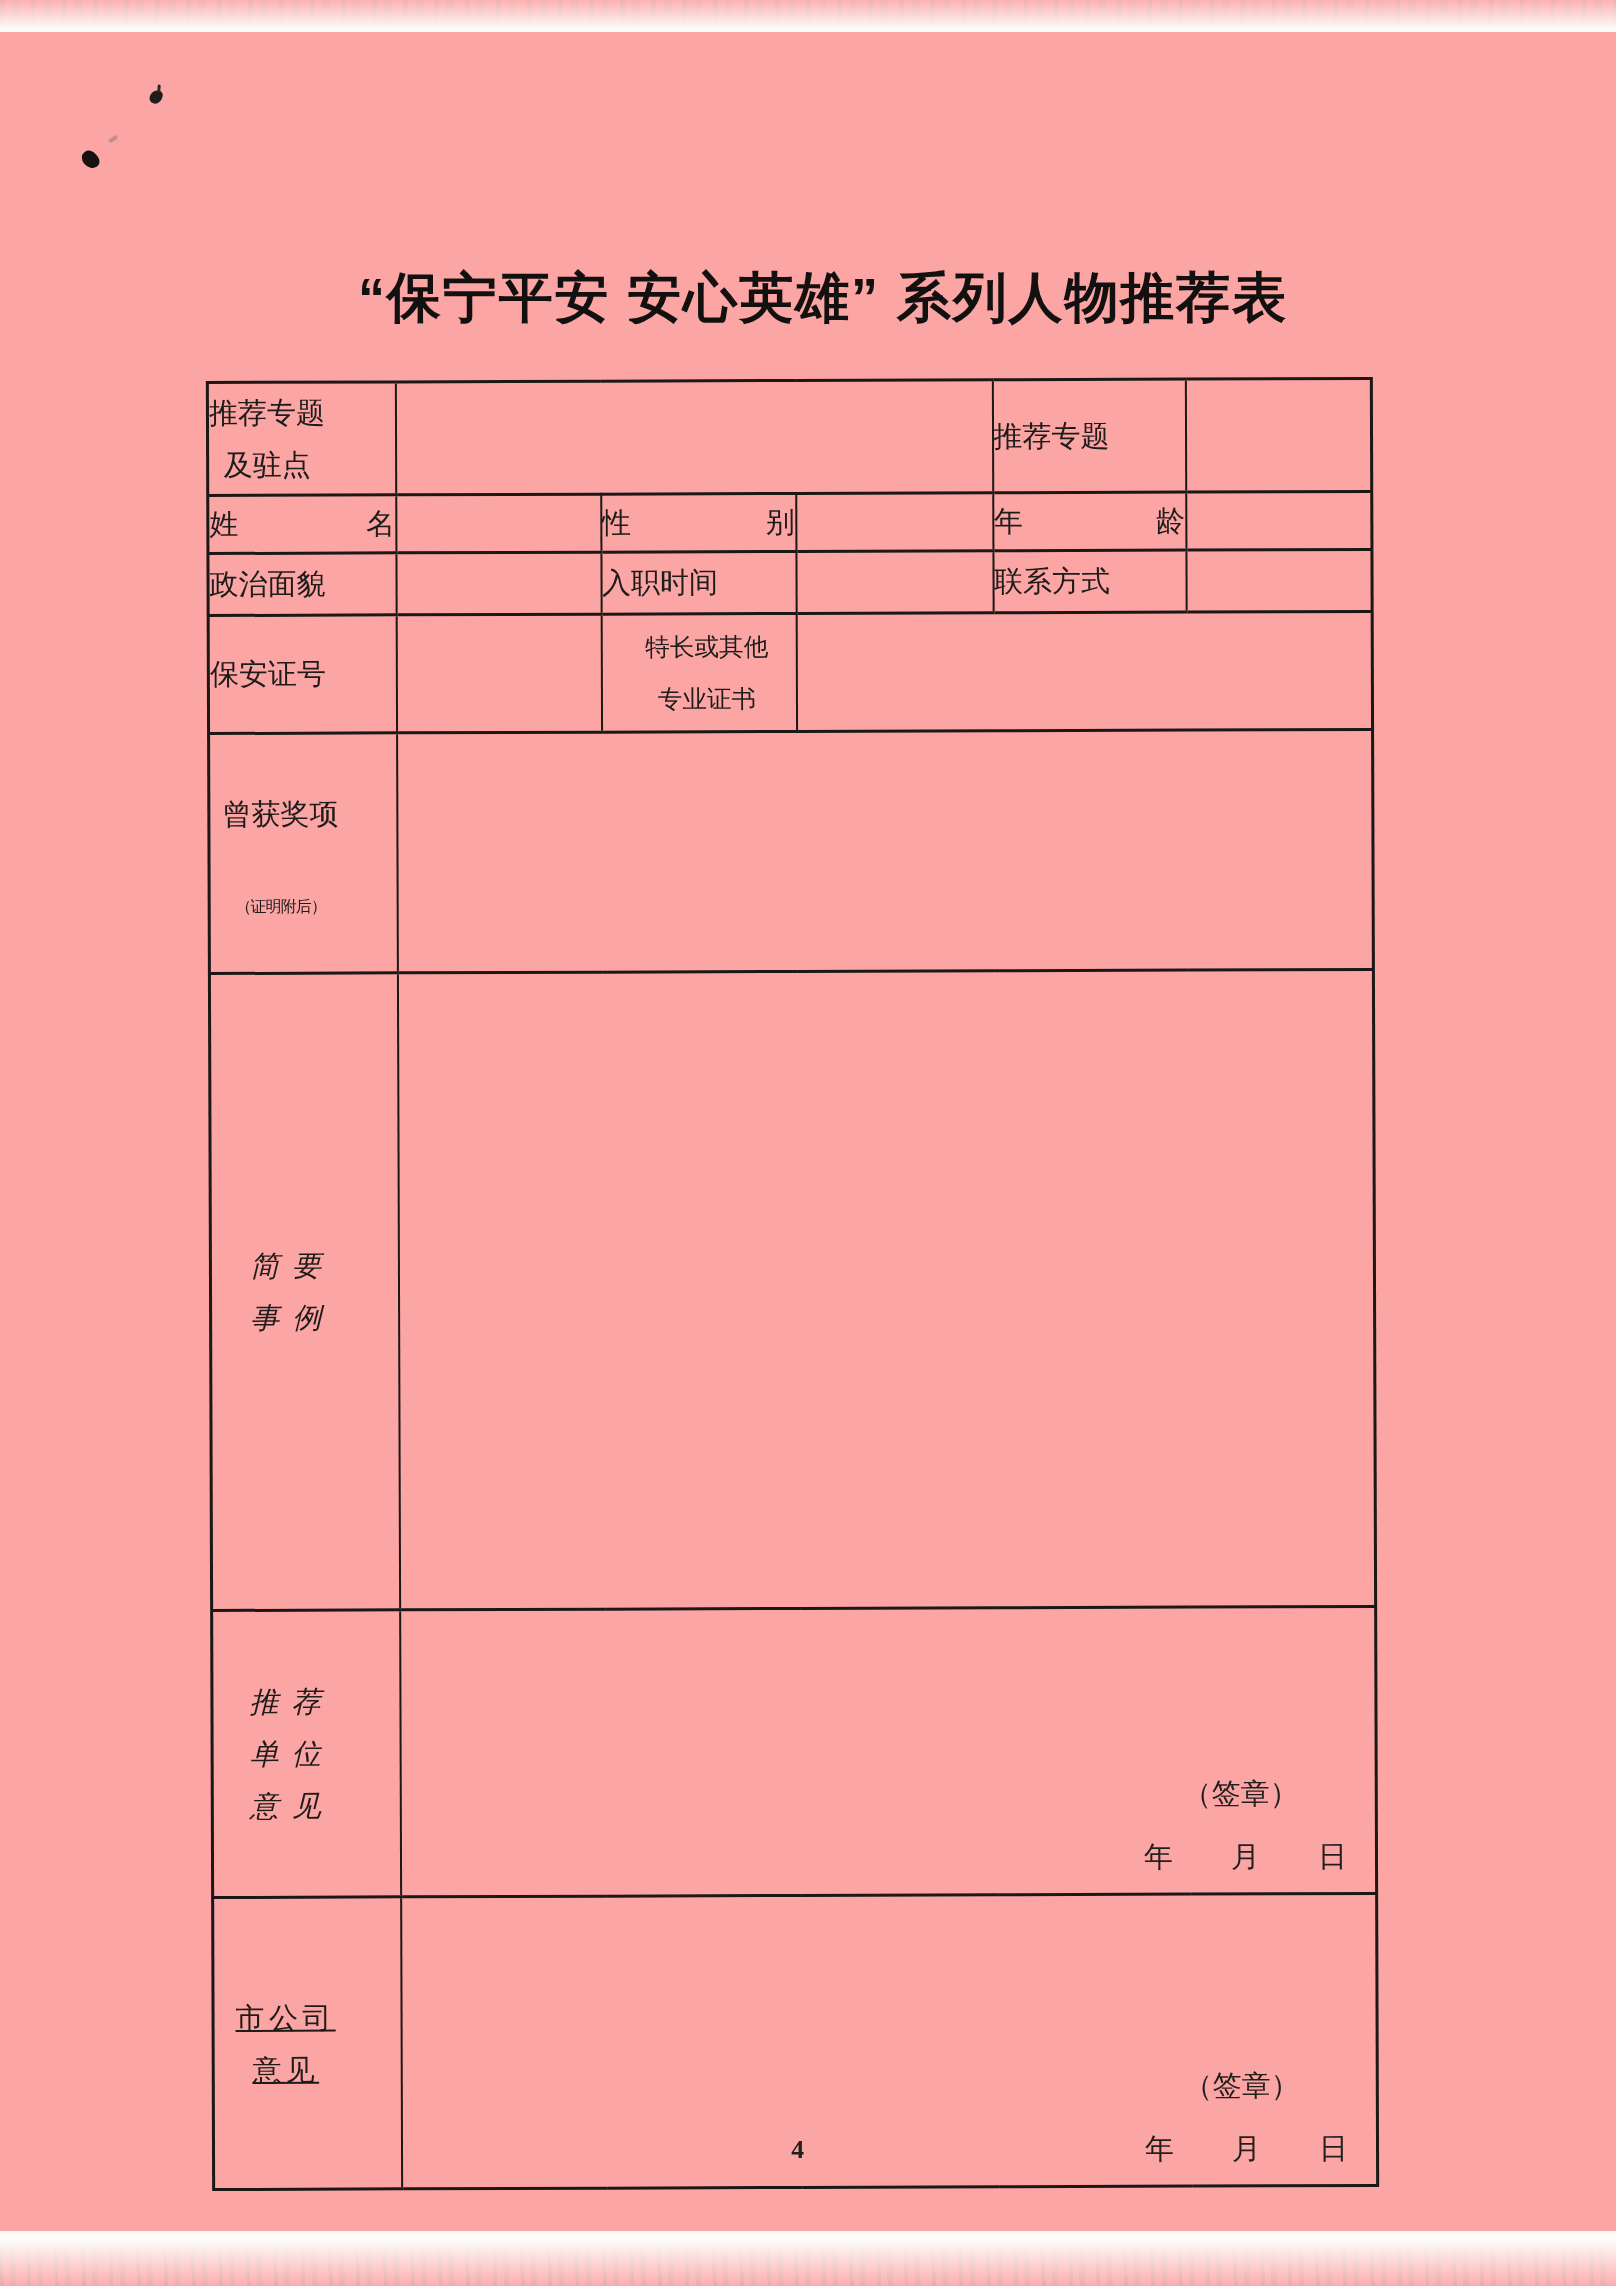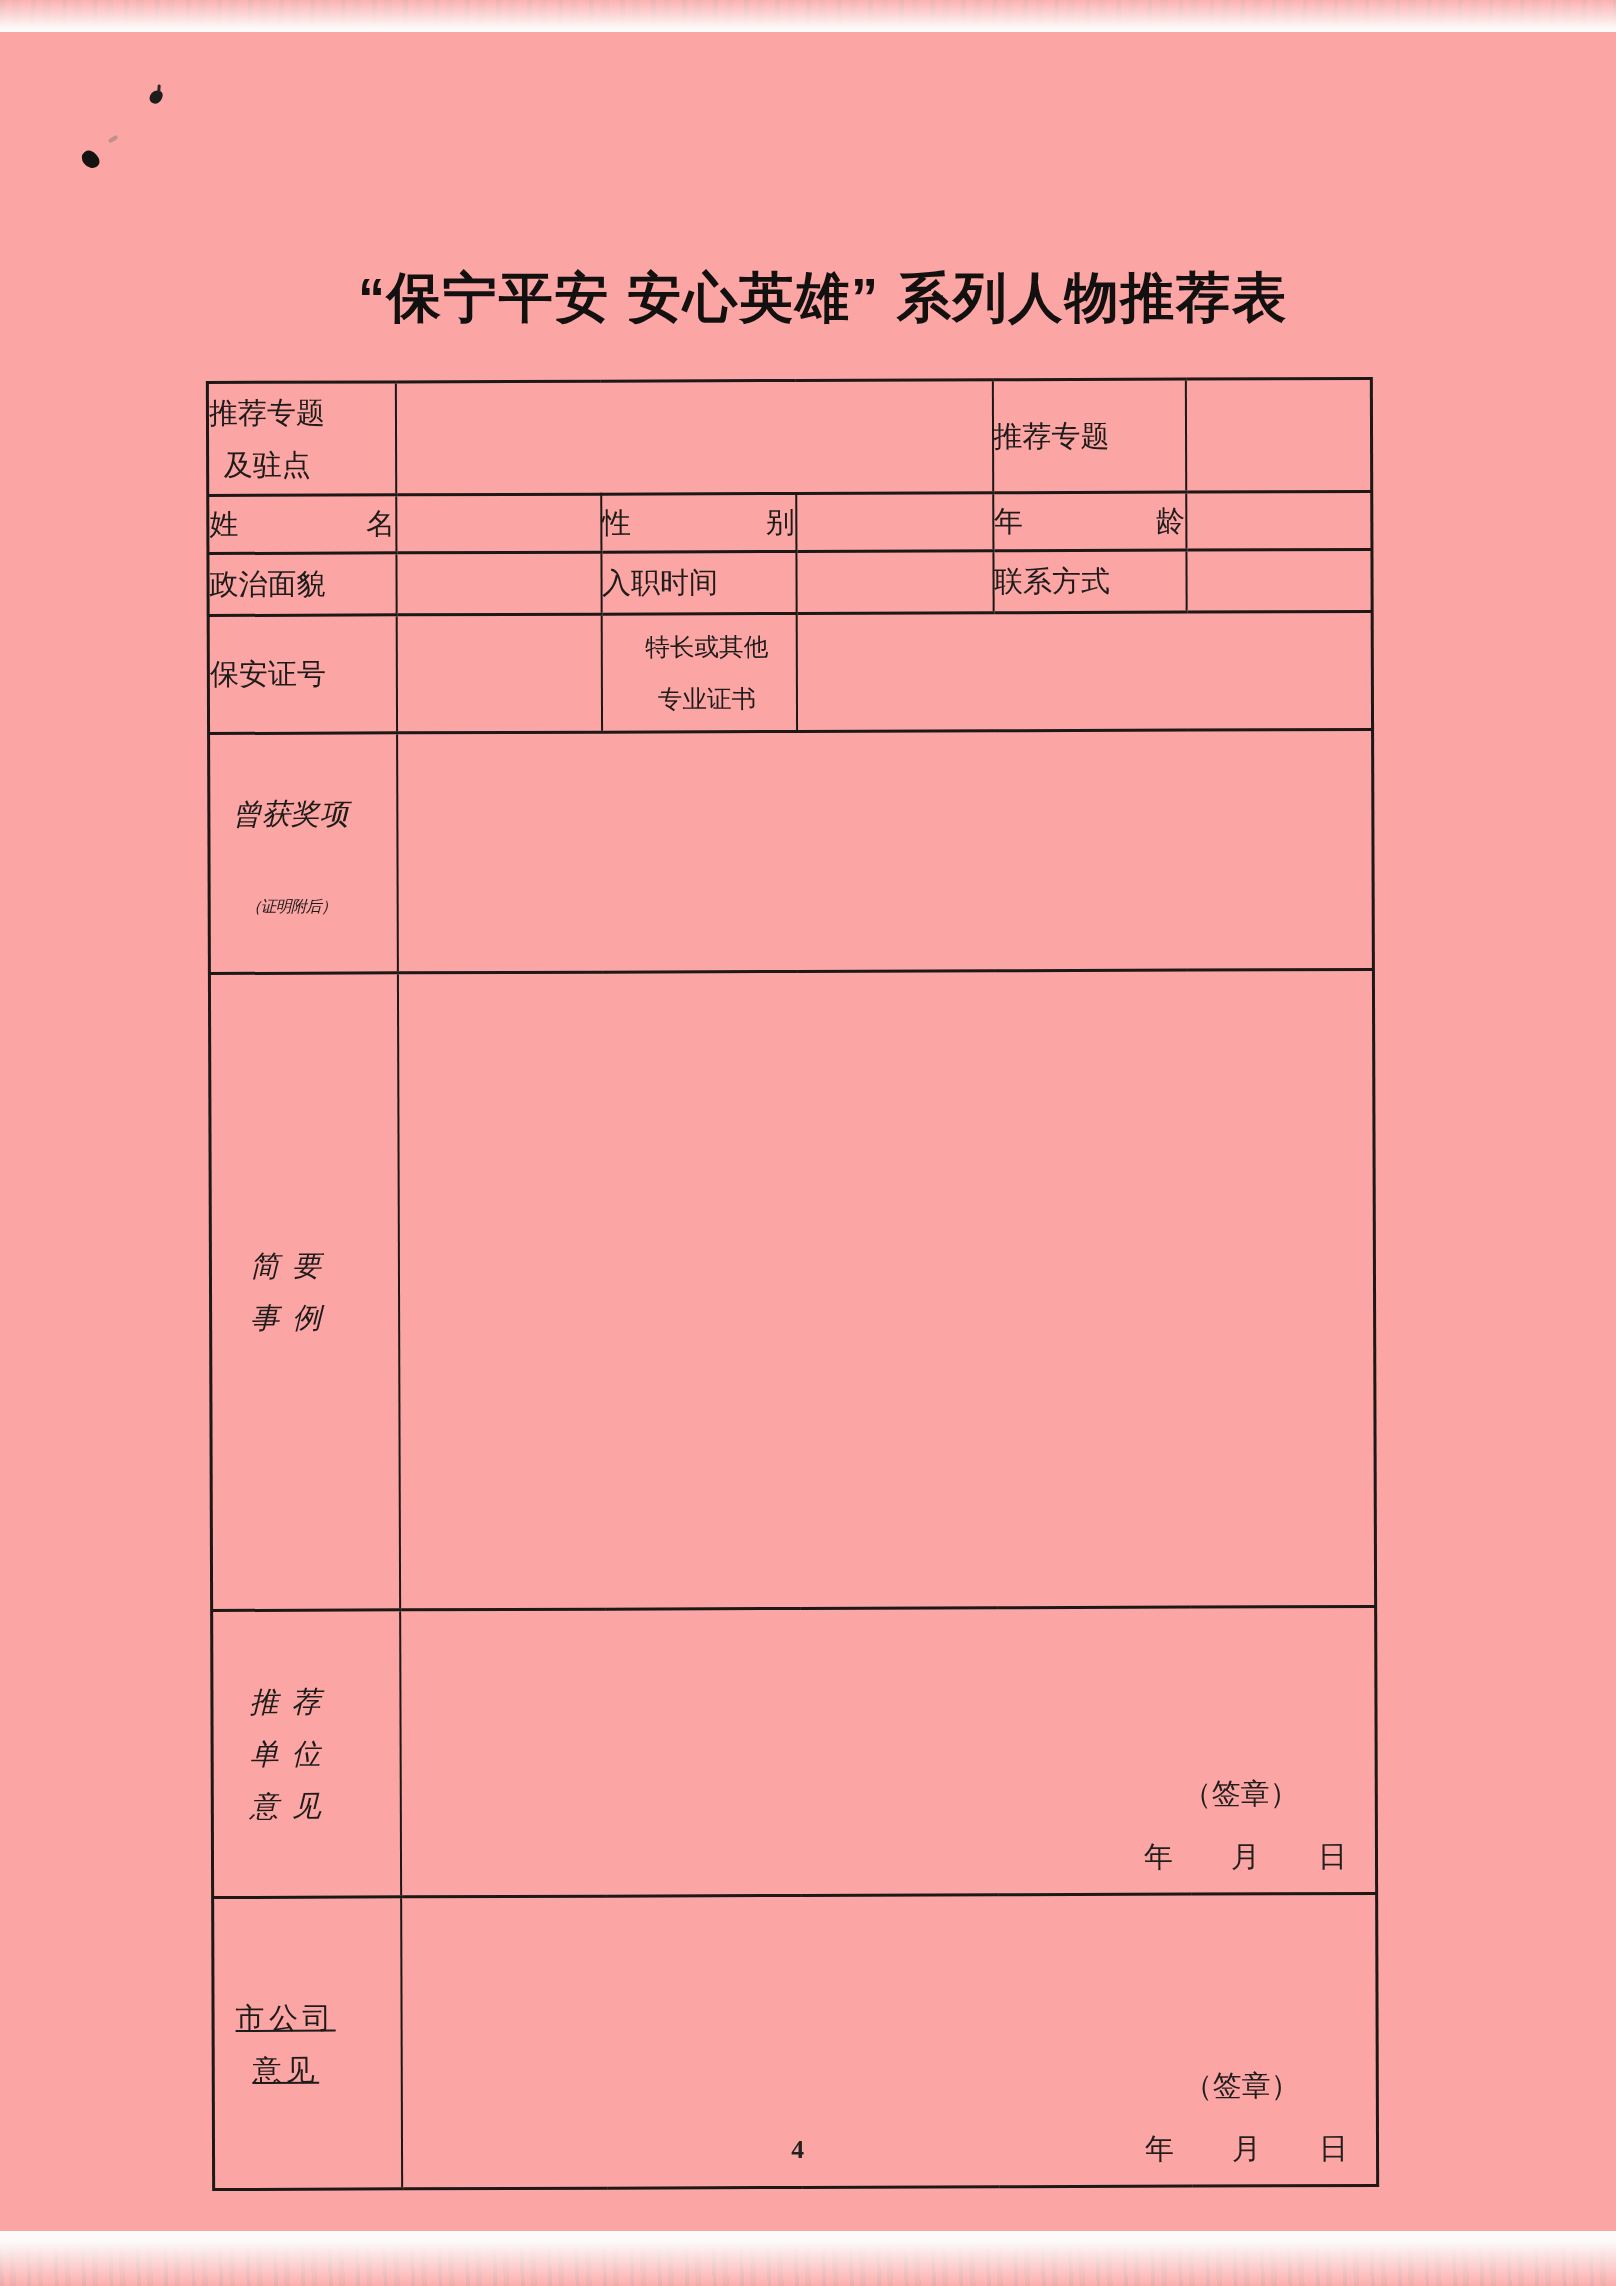--- a/index.html
+++ b/index.html
@@ -138,21 +138,21 @@
 
       <tr style="height:118px">
         <td class="lbl"><span class="in">保安证号</span></td>
         <td class="valcell"></td>
         <td class="lbl small" style="text-align:center;padding-left:16px;"><span class="in">特长或其他
 专业证书</span></td>
         <td class="valcell" colspan="3"></td>
       </tr>
 
       <tr style="height:120px">
-        <td class="lbl" style="padding-left:22px;font-style:italic;">
+        <td class="lbl" style="padding-left:12px;">
           <span class="in">
             <span class="l1">曾获奖项</span>
             <span class="l2">（证明附后）</span>
           </span>
         </td>
         <td class="valcell" colspan="5"></td>
       </tr>
 
       <tr style="height:637px">
         <td class="lbl sp45" style="padding-left:38px;"><span class="in">简要

